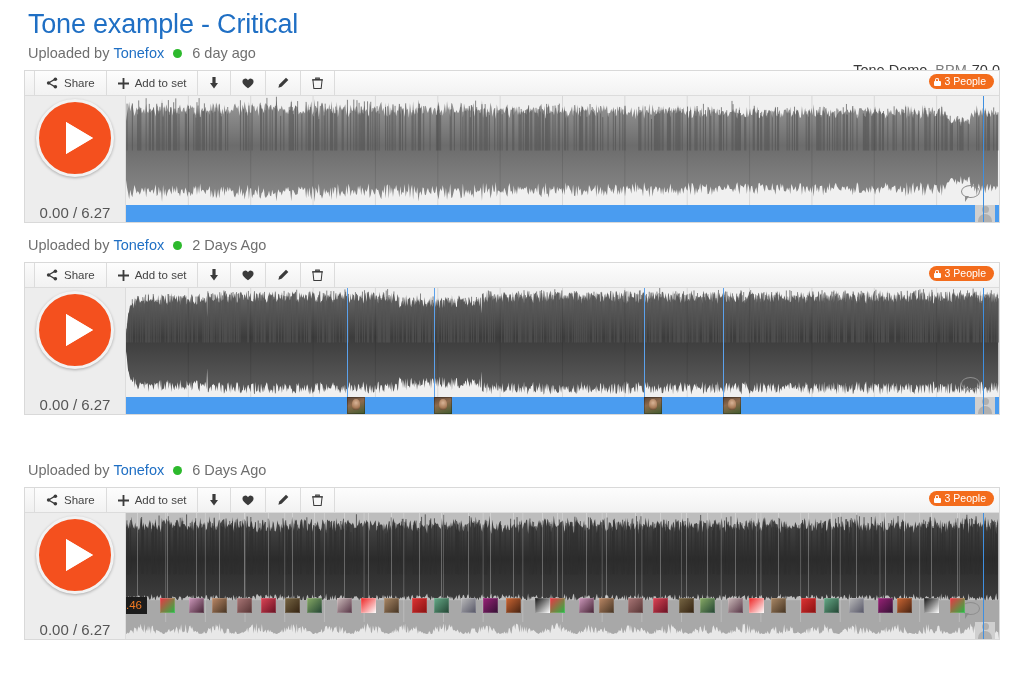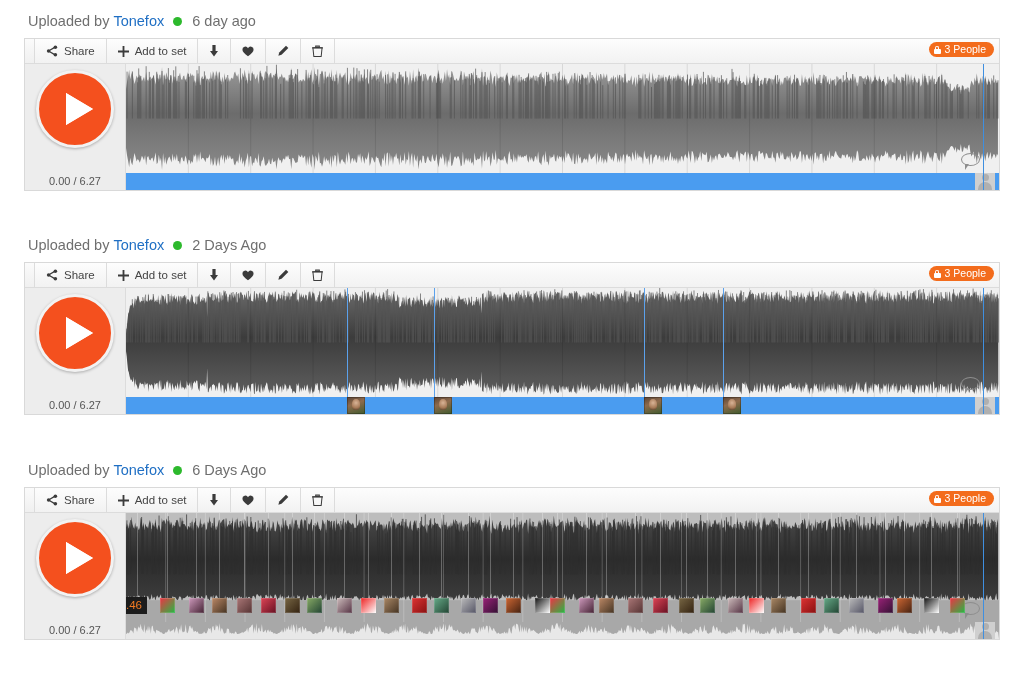--- a/index.html
+++ b/index.html
@@ -112,21 +112,21 @@
     cursor: pointer;
   }
   .play-tri {
     width: 0; height: 0;
     border-left: 27px solid #fff;
     border-top: 16px solid transparent;
     border-bottom: 16px solid transparent;
     margin-left: 9px;
     filter: drop-shadow(0 0 0 #fff);
   }
-  .time-label { font-size: 11px; color: #555; margin-top: 27px; }
+  .time-label { font-size: 15px; color: #555; margin-top: 27px; }
 
   .wave-pane { position: relative; flex: 1; overflow: hidden; background: #fff; }
 
   .wave-canvas { position:absolute; inset:0; }
 
   .playhead {
     position: absolute; top: 0; bottom: 0; width: 1px;
     background: #3f8fe0;
   }
   .marker-line {
@@ -183,20 +183,21 @@
     z-index: 6;
   }
 </style>
 </head>
 <body>
 
 <div class="page">
 
   <div class="track" style="top:8px;">
     <div class="track-head">
+      <h1 class="track-title">Tone example - Critical</h1>
       <div class="track-meta">
         <span>Uploaded by</span>
         <span class="uploader-link">Tonefox</span>
         <span class="dot-online"></span>
         <span class="ago">6 day ago</span>
       </div>
     </div>
     <div class="track-right">
       <span class="demo">Tone Demo</span><span class="bpm-label">BPM</span><span class="bpm-value">70.0</span>
     </div>

